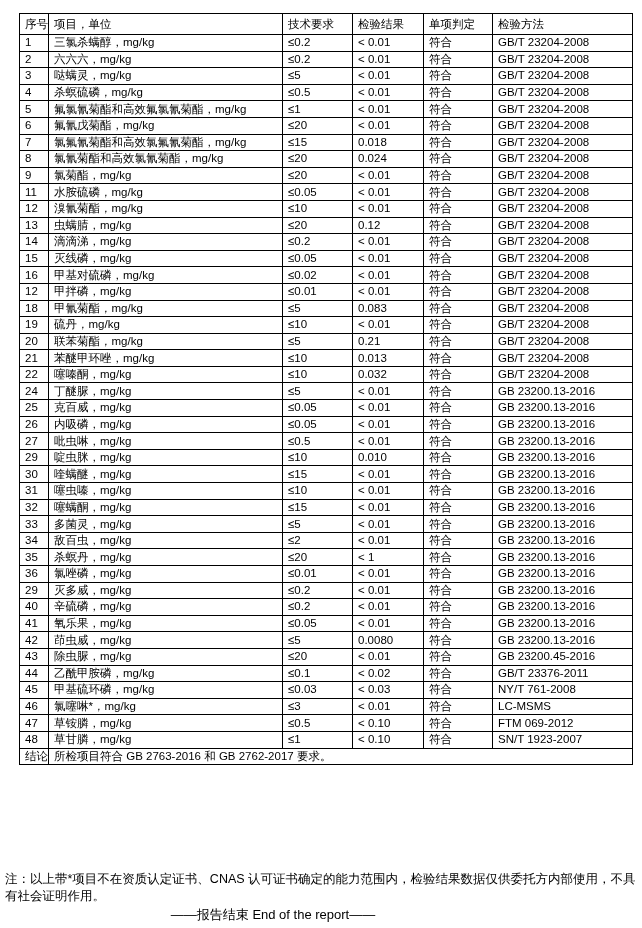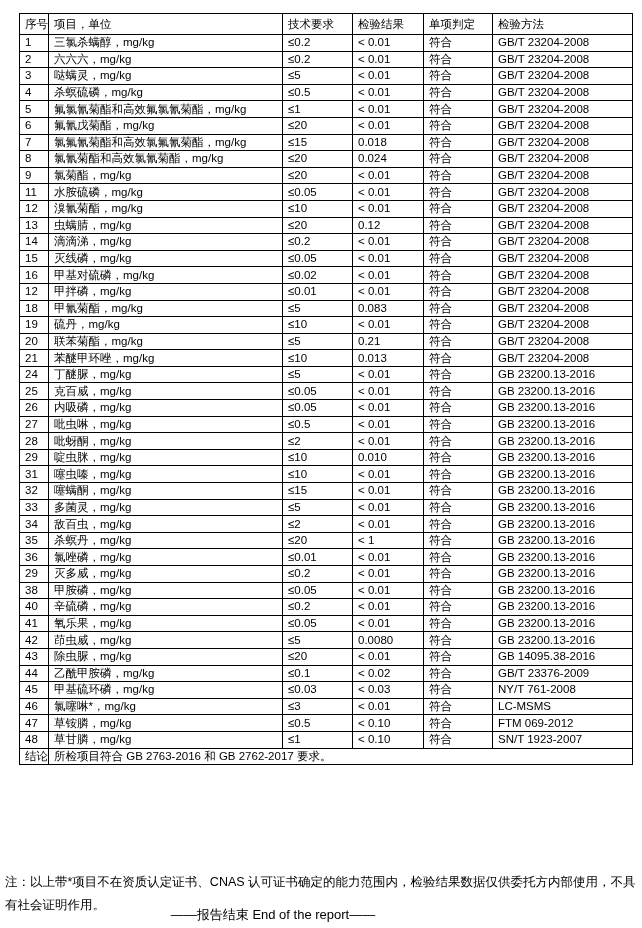--- a/index.html
+++ b/index.html
@@ -28,21 +28,21 @@
     overflow: hidden;
     line-height: 15px;
   }
   .report-table th { height: 20px; }
   .report-table td { height: 15.6px; }
   .note {
     position: absolute;
     left: 5px; top: 871px;
     width: 634px;
     font-size: 12.5px;
-    line-height: 23px;
+    line-height: 17px;
     text-align: left;
   }
   .footer {
     position: absolute;
     left: 0; top: 906px;
     width: 546px;
     text-align: center;
     font-size: 13px;
   }
 </style>
@@ -223,20 +223,28 @@
       </tr>
       <tr>
         <td>21</td>
         <td>苯醚甲环唑，mg/kg</td>
         <td>≤10</td>
         <td>0.013</td>
         <td>符合</td>
         <td>GB/T 23204-2008</td>
       </tr>
       <tr>
+        <td>22</td>
+        <td>噻嗪酮，mg/kg</td>
+        <td>≤10</td>
+        <td>0.032</td>
+        <td>符合</td>
+        <td>GB/T 23204-2008</td>
+      </tr>
+      <tr>
         <td>24</td>
         <td>丁醚脲，mg/kg</td>
         <td>≤5</td>
         <td>&lt; 0.01</td>
         <td>符合</td>
         <td>GB 23200.13-2016</td>
       </tr>
       <tr>
         <td>25</td>
         <td>克百威，mg/kg</td>
@@ -255,32 +263,32 @@
       </tr>
       <tr>
         <td>27</td>
         <td>吡虫啉，mg/kg</td>
         <td>≤0.5</td>
         <td>&lt; 0.01</td>
         <td>符合</td>
         <td>GB 23200.13-2016</td>
       </tr>
       <tr>
-        <td>28</td>
-        <td>吡蚜酮，mg/kg</td>
-        <td>≤2</td>
-        <td>&lt; 0.01</td>
-        <td>符合</td>
-        <td>GB 23200.13-2016</td>
-      </tr>
-      <tr>
         <td>29</td>
         <td>啶虫脒，mg/kg</td>
         <td>≤10</td>
         <td>0.010</td>
+        <td>符合</td>
+        <td>GB 23200.13-2016</td>
+      </tr>
+      <tr>
+        <td>30</td>
+        <td>喹螨醚，mg/kg</td>
+        <td>≤15</td>
+        <td>&lt; 0.01</td>
         <td>符合</td>
         <td>GB 23200.13-2016</td>
       </tr>
       <tr>
         <td>31</td>
         <td>噻虫嗪，mg/kg</td>
         <td>≤10</td>
         <td>&lt; 0.01</td>
         <td>符合</td>
         <td>GB 23200.13-2016</td>
@@ -327,28 +335,20 @@
       </tr>
       <tr>
         <td>29</td>
         <td>灭多威，mg/kg</td>
         <td>≤0.2</td>
         <td>&lt; 0.01</td>
         <td>符合</td>
         <td>GB 23200.13-2016</td>
       </tr>
       <tr>
-        <td>38</td>
-        <td>甲胺磷，mg/kg</td>
-        <td>≤0.05</td>
-        <td>&lt; 0.01</td>
-        <td>符合</td>
-        <td>GB 23200.13-2016</td>
-      </tr>
-      <tr>
         <td>40</td>
         <td>辛硫磷，mg/kg</td>
         <td>≤0.2</td>
         <td>&lt; 0.01</td>
         <td>符合</td>
         <td>GB 23200.13-2016</td>
       </tr>
       <tr>
         <td>41</td>
         <td>氧乐果，mg/kg</td>
@@ -364,29 +364,29 @@
         <td>0.0080</td>
         <td>符合</td>
         <td>GB 23200.13-2016</td>
       </tr>
       <tr>
         <td>43</td>
         <td>除虫脲，mg/kg</td>
         <td>≤20</td>
         <td>&lt; 0.01</td>
         <td>符合</td>
-        <td>GB 14095.38-2016</td>
+        <td>GB 23200.45-2016</td>
       </tr>
       <tr>
         <td>44</td>
         <td>乙酰甲胺磷，mg/kg</td>
         <td>≤0.1</td>
         <td>&lt; 0.02</td>
         <td>符合</td>
-        <td>GB/T 23376-2009</td>
+        <td>GB/T 23376-2011</td>
       </tr>
       <tr>
         <td>45</td>
         <td>甲基硫环磷，mg/kg</td>
         <td>≤0.03</td>
         <td>&lt; 0.03</td>
         <td>符合</td>
         <td>NY/T 761-2008</td>
       </tr>
       <tr>

